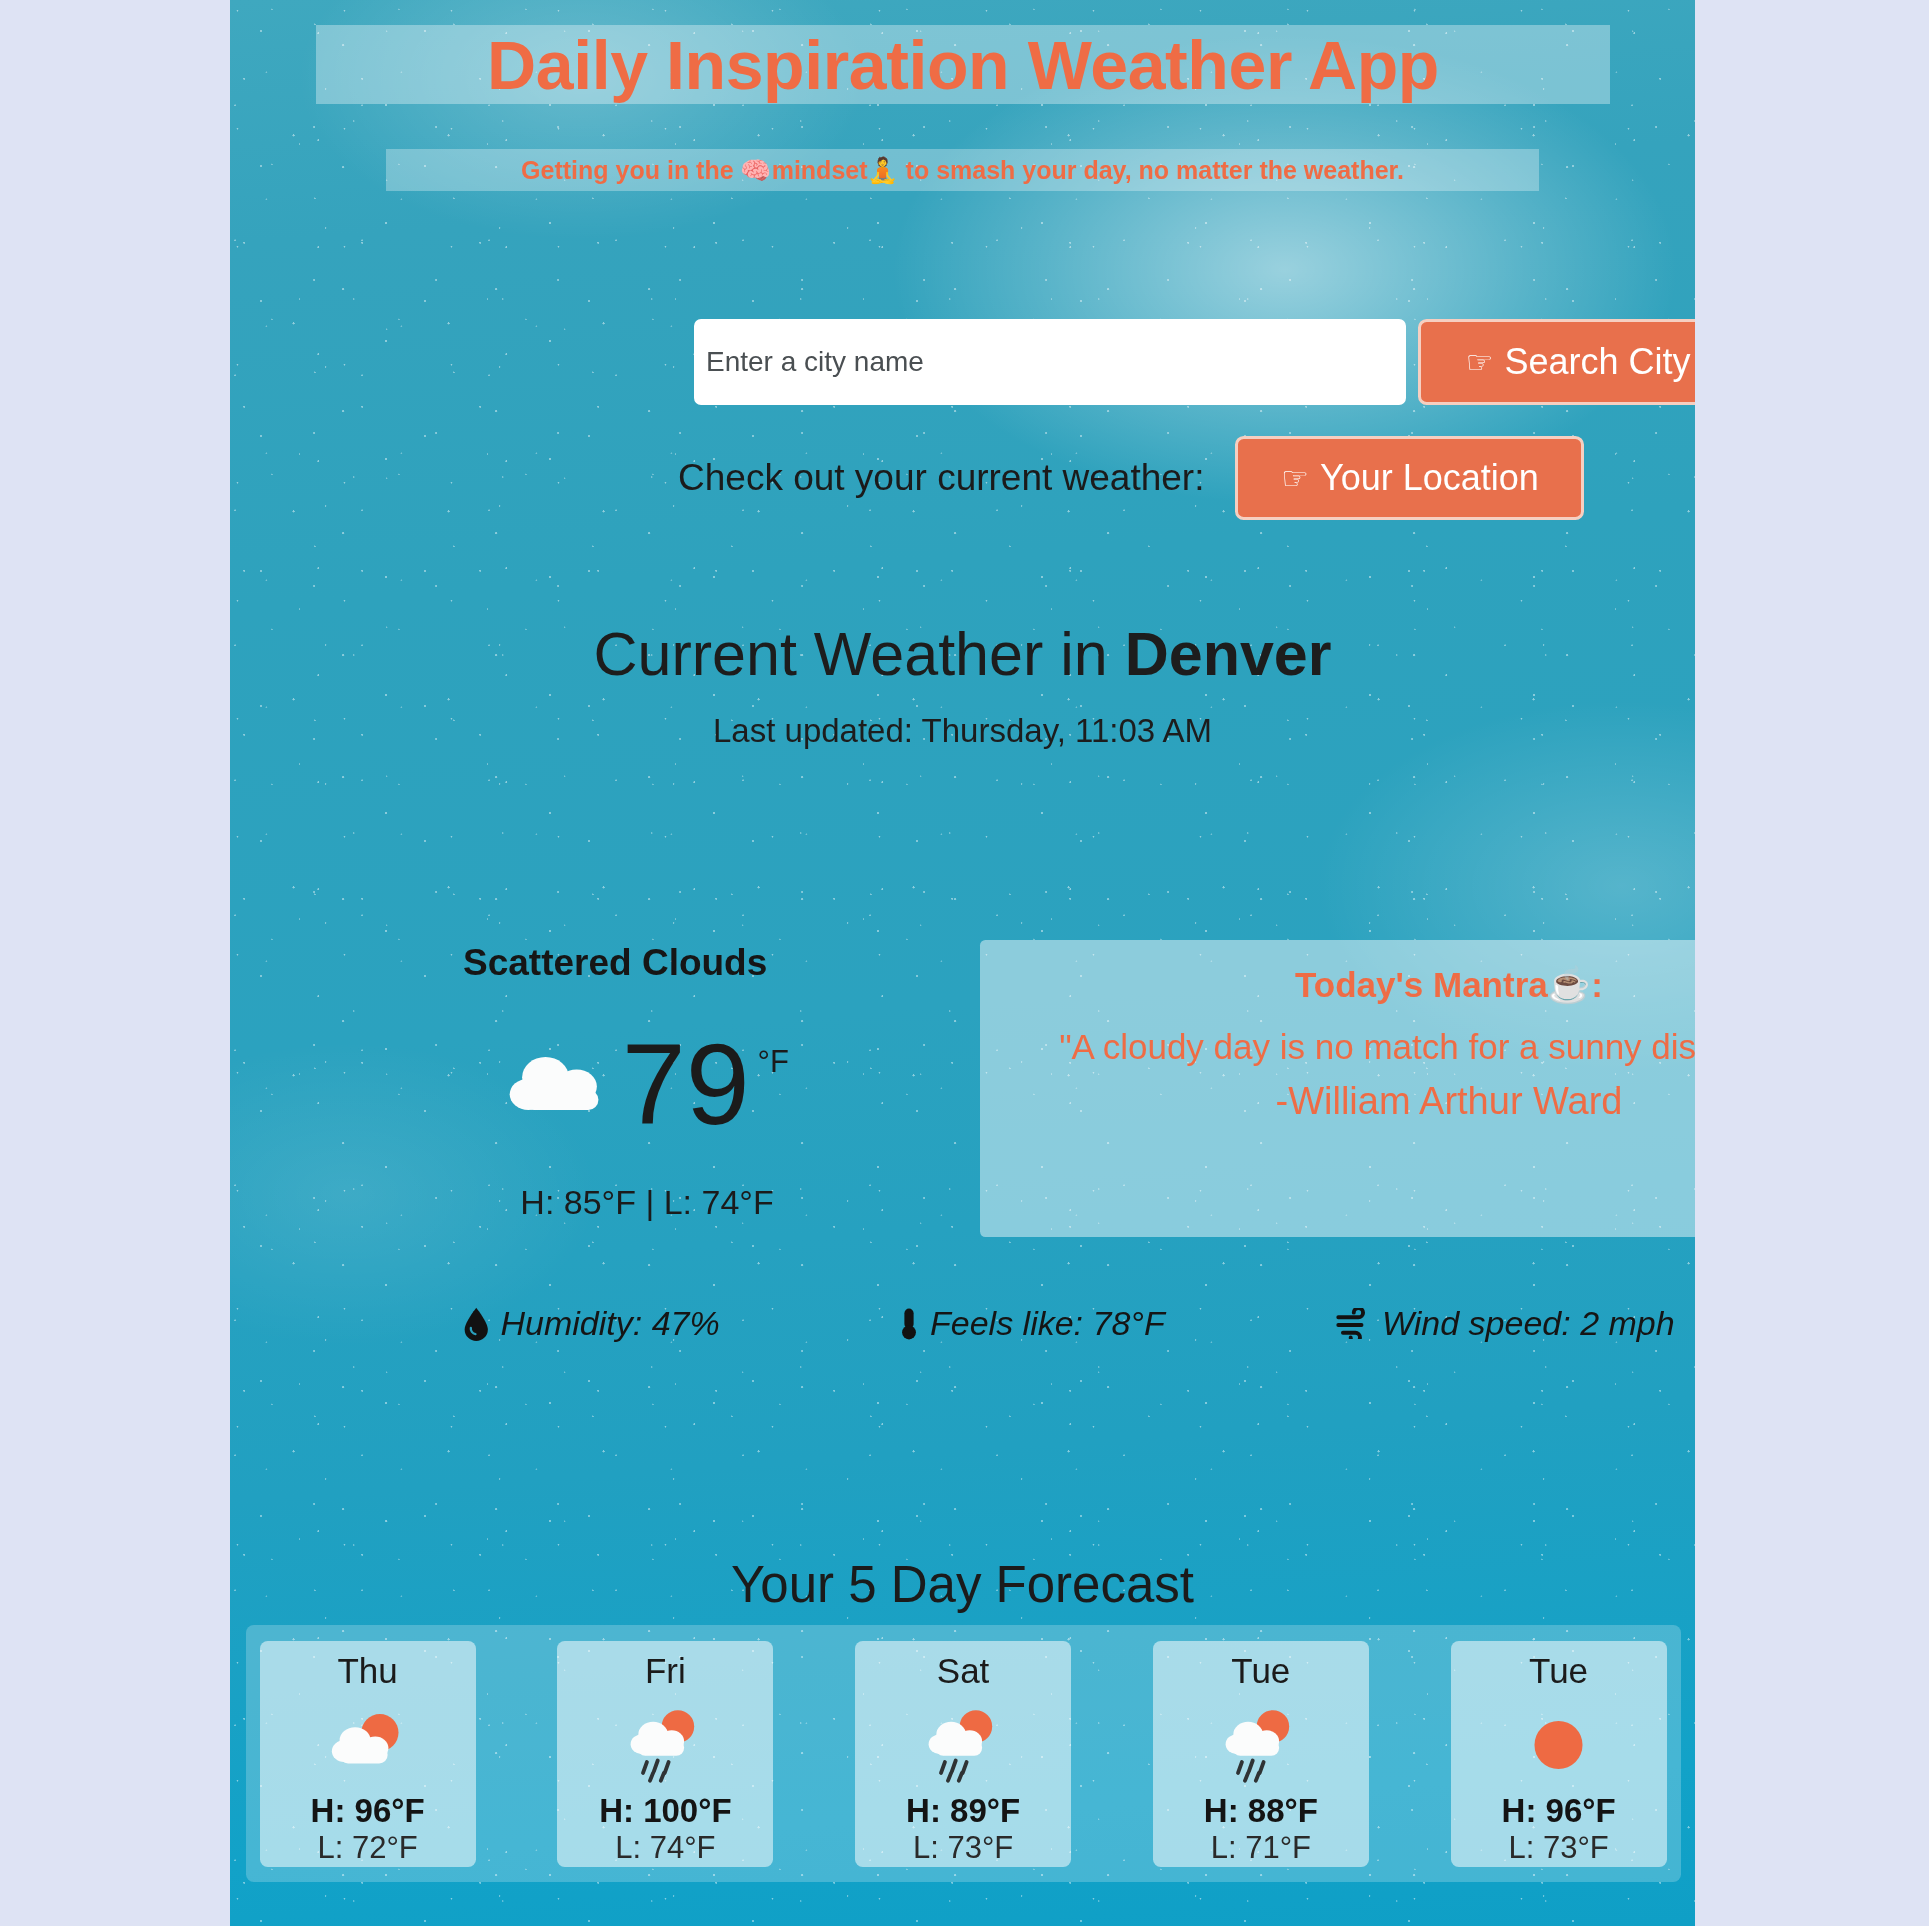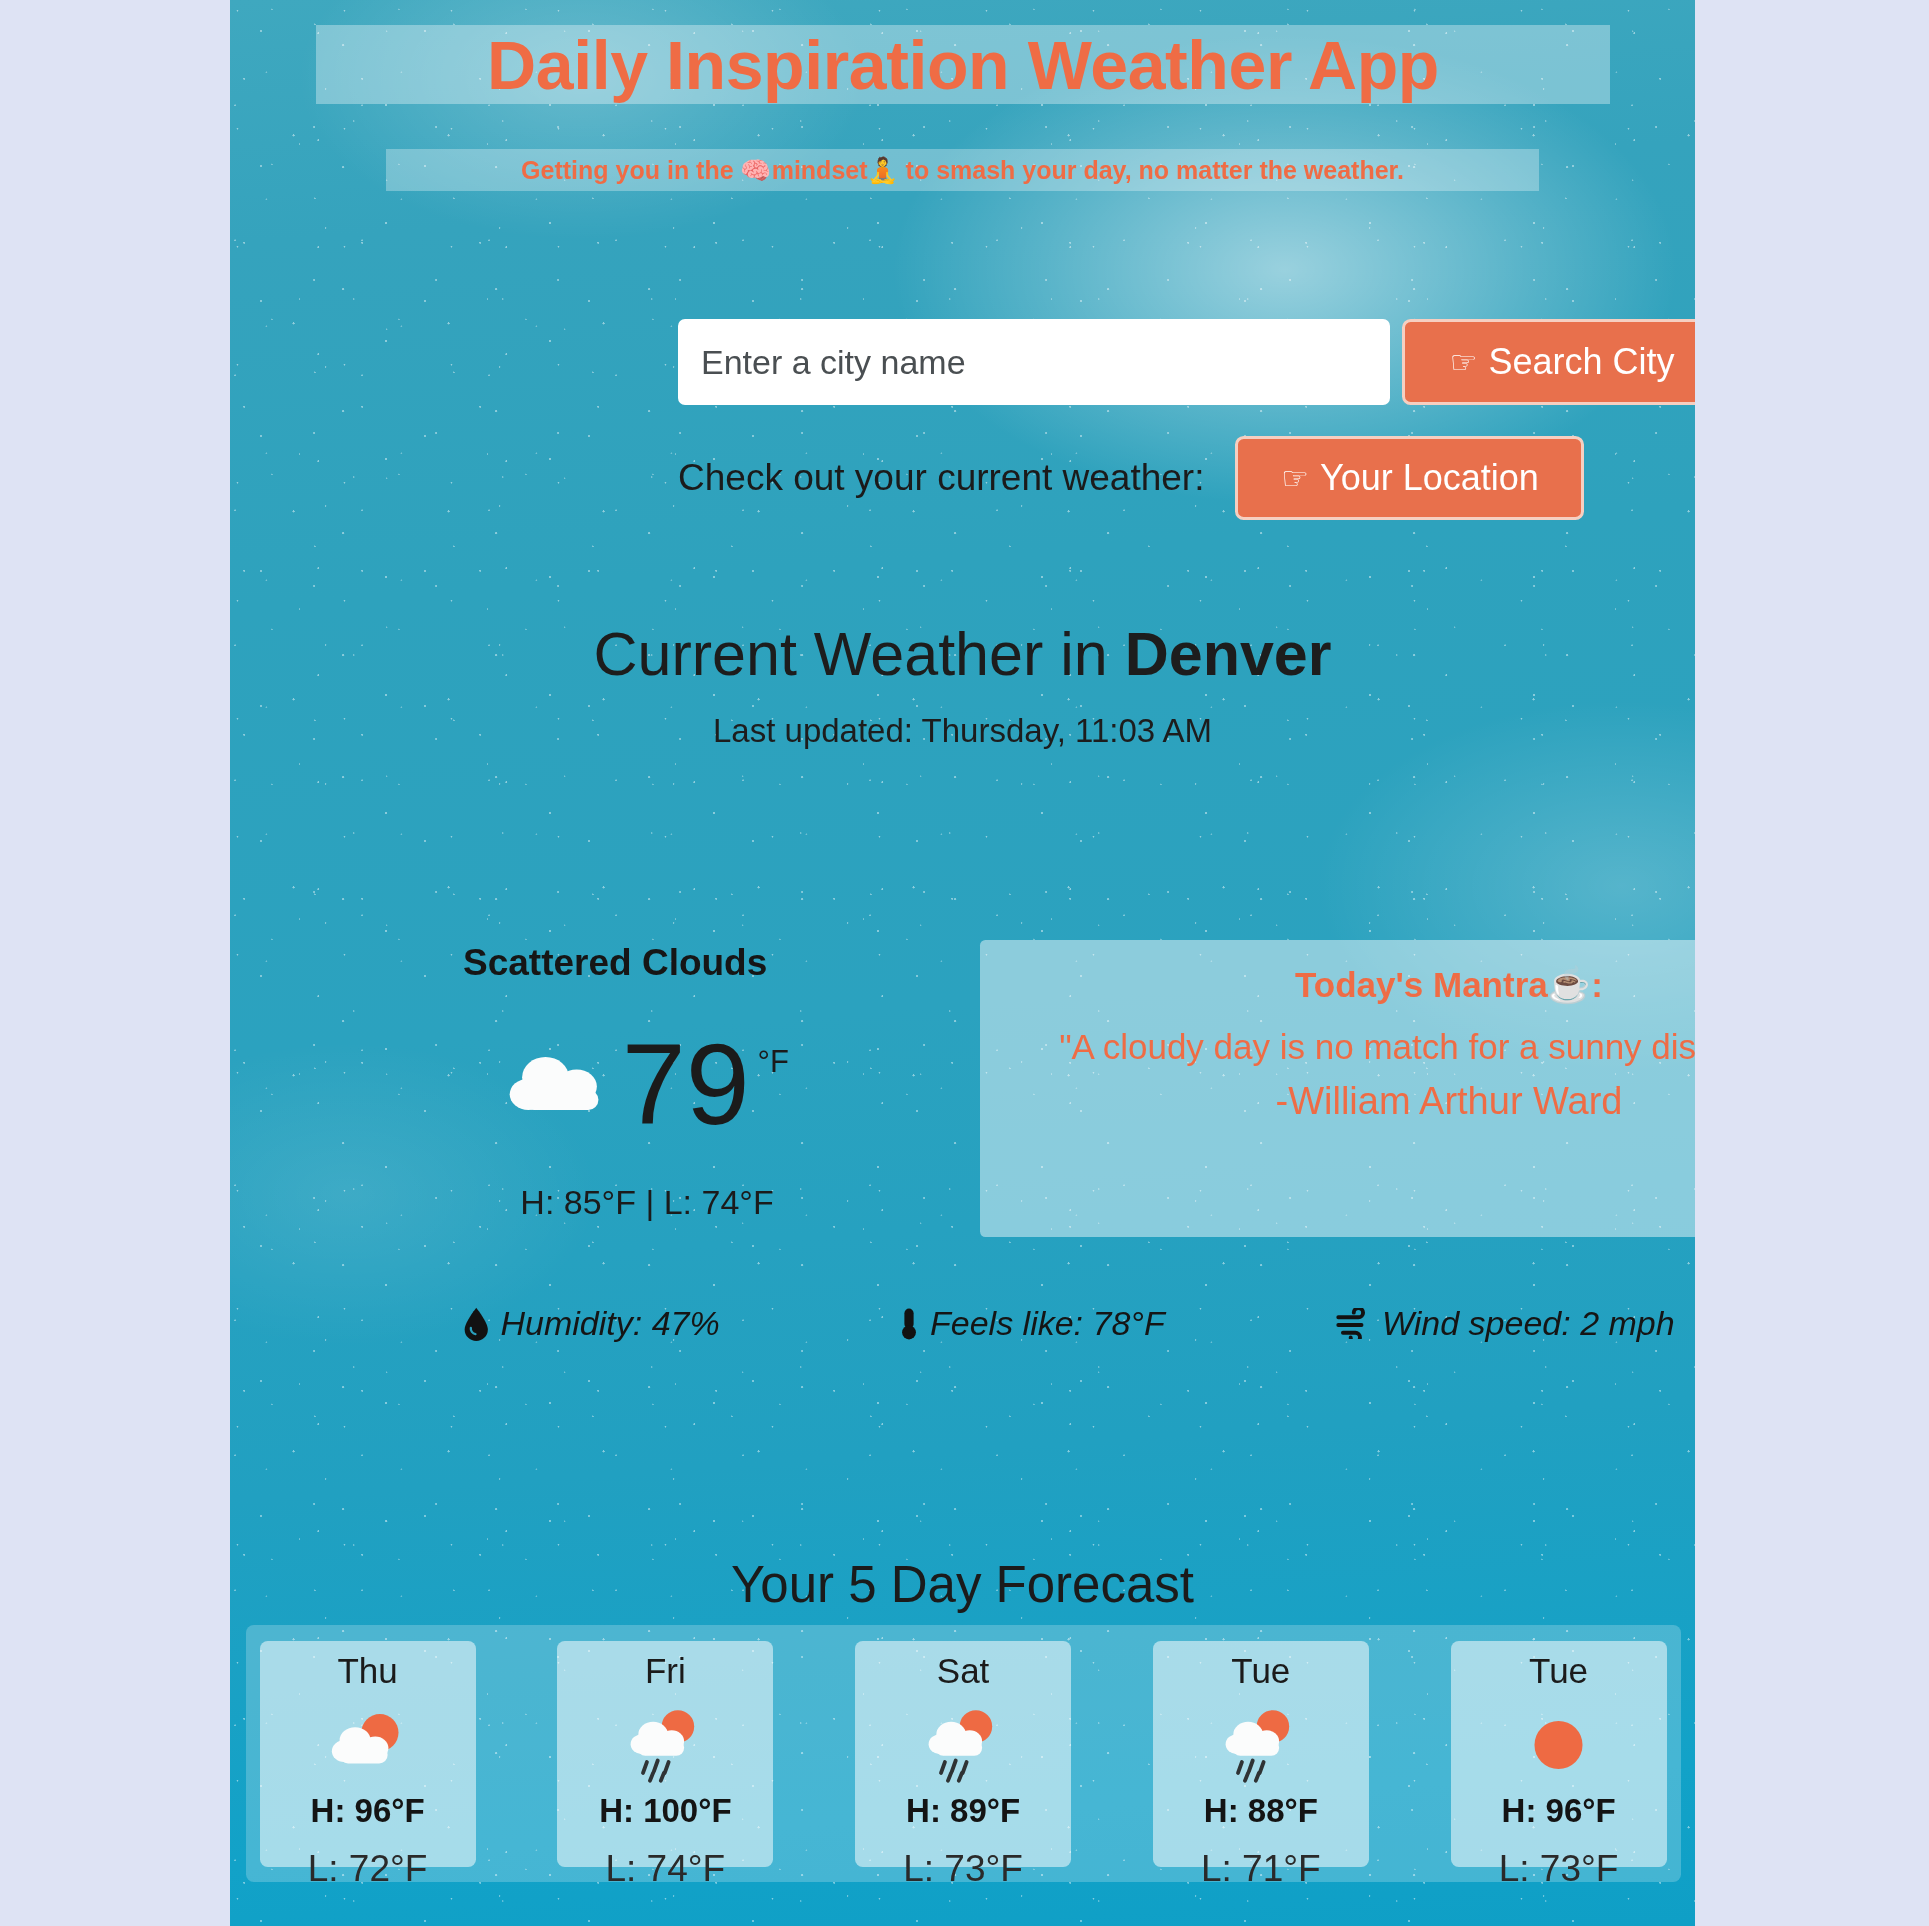--- a/index.html
+++ b/index.html
@@ -107,24 +107,25 @@
     align-items: center;
     gap: 11.7px;
   }
   #city-input {
     width: 712px;
     height: 86px;
     border: 2.3px solid #ffffff;
     border-radius: 7px;
     background: #ffffff;
     font-family: "Liberation Sans", sans-serif;
-    font-size: 34px;
+    font-size: 28px;
     color: #2d2d2d;
-    padding: 0 21px;
+    padding: 0 10px;
     outline: none;
+    margin-left: 16px;
   }
   #city-input::placeholder { color: #4a4f52; opacity: 1; }
 
   .btn-orange {
     background: #e8704c;
     border: 3.1px solid #f6cfc1;
     border-radius: 8.6px;
     color: #ffffff;
     font-family: "Liberation Sans", sans-serif;
     font-size: 36px;
@@ -321,23 +322,23 @@
     justify-content: center;
   }
   .fc-high {
     font-size: 33px;
     font-weight: 700;
     color: #141414;
     margin-top: 4.7px;
     white-space: nowrap;
   }
   .fc-low {
-    font-size: 37px;
+    font-size: 31px;
     color: #2a2a2a;
-    margin-top: 18px;
+    margin-top: 0;
     white-space: nowrap;
   }
 </style>
 </head>
 <body>
 
 <div id="app">
   <div id="speckles"></div>
 
   <div id="content">

